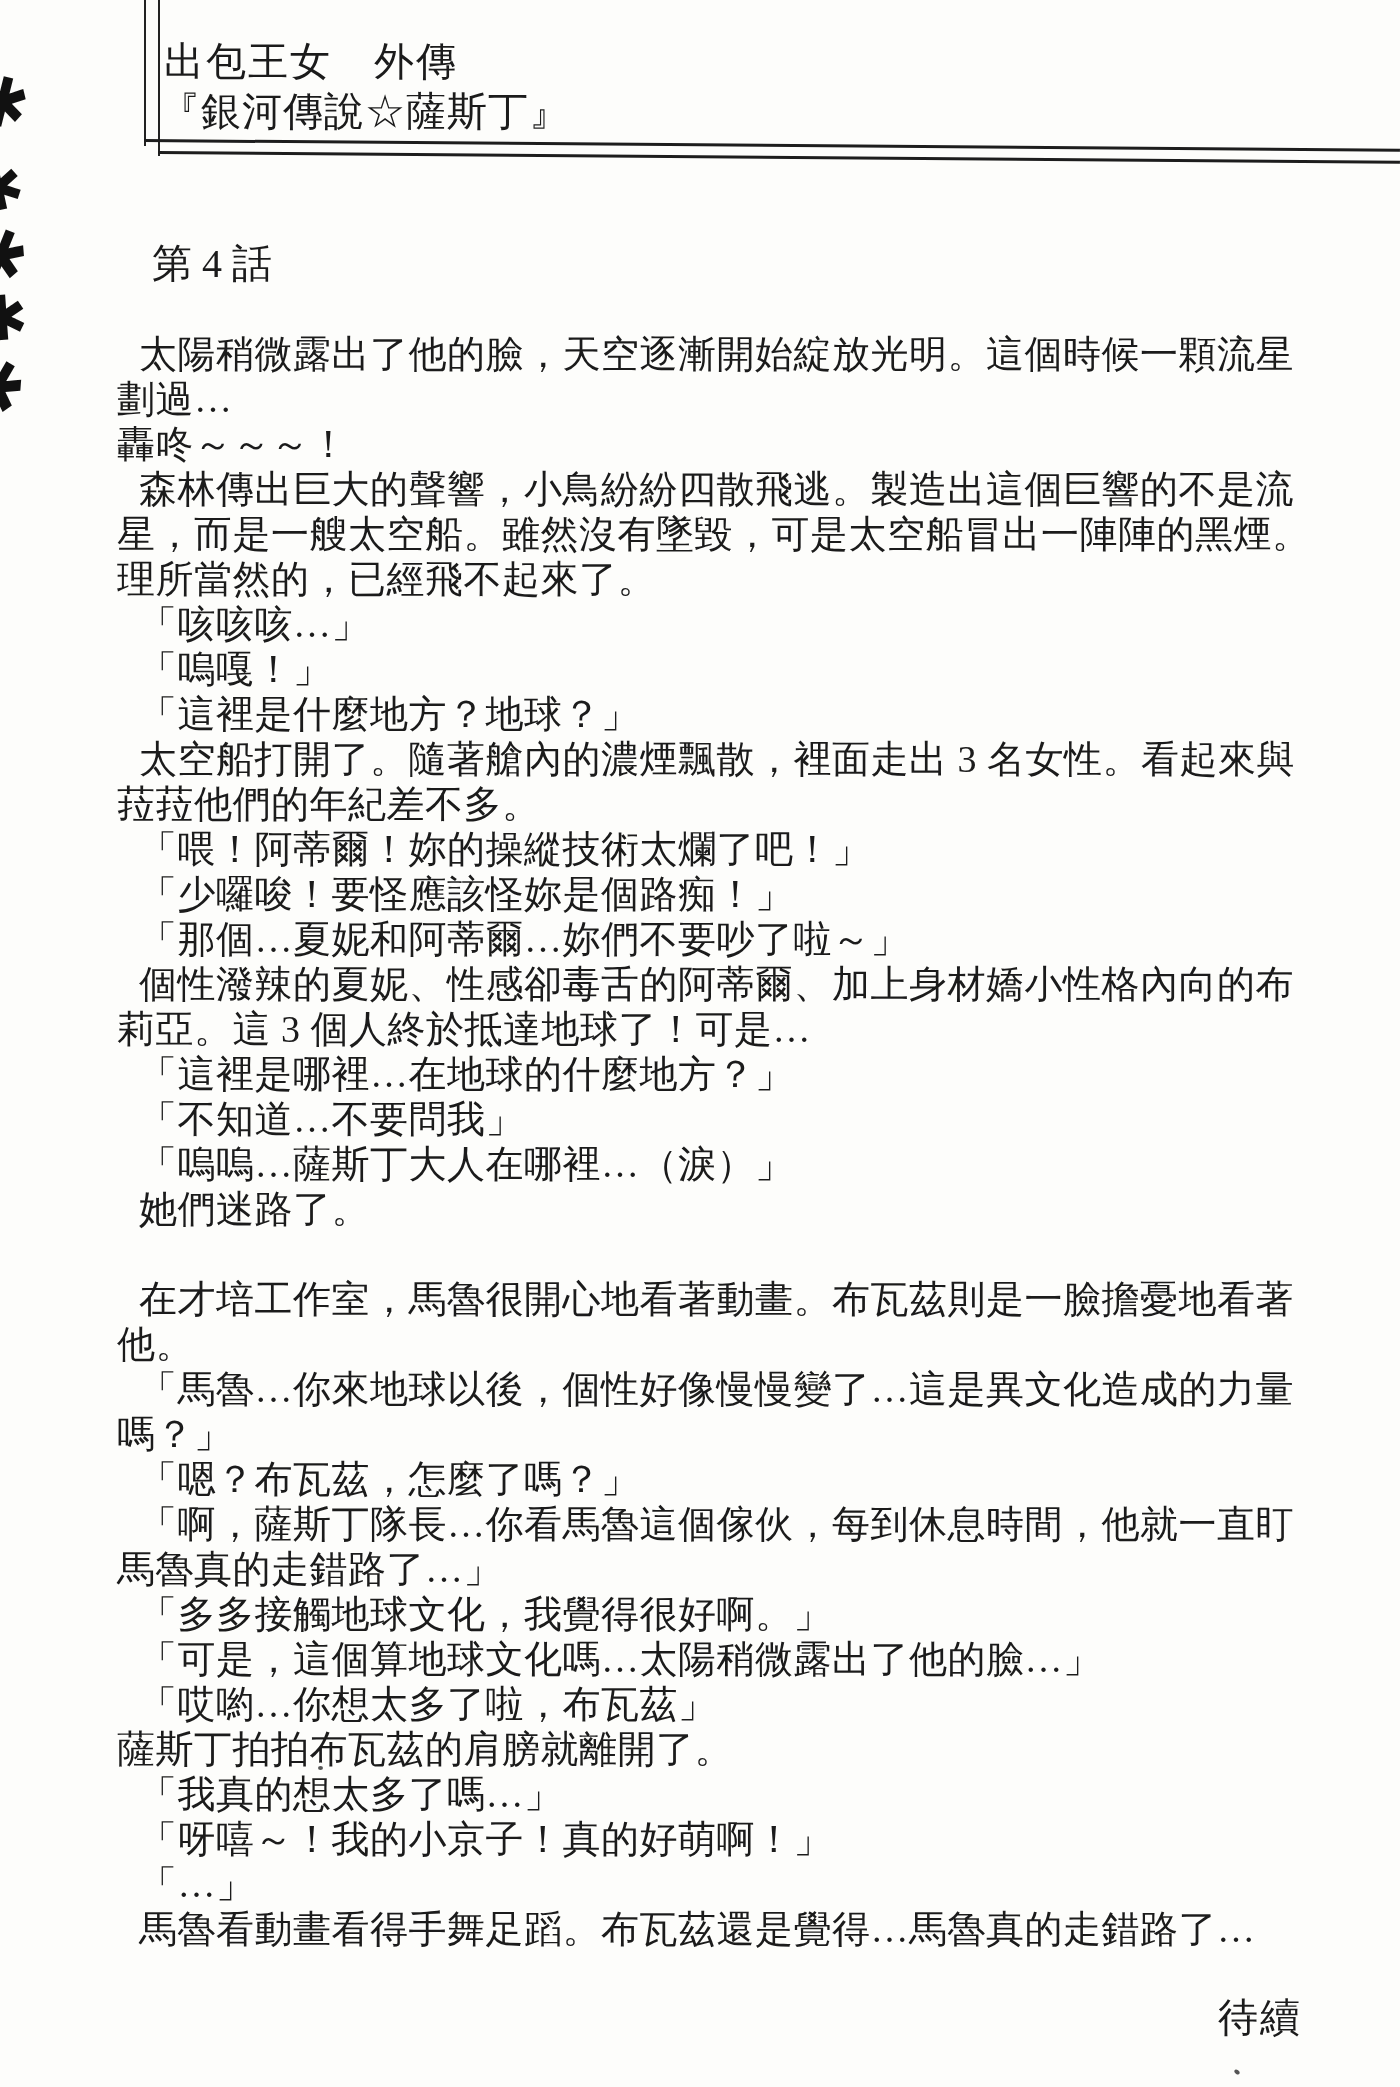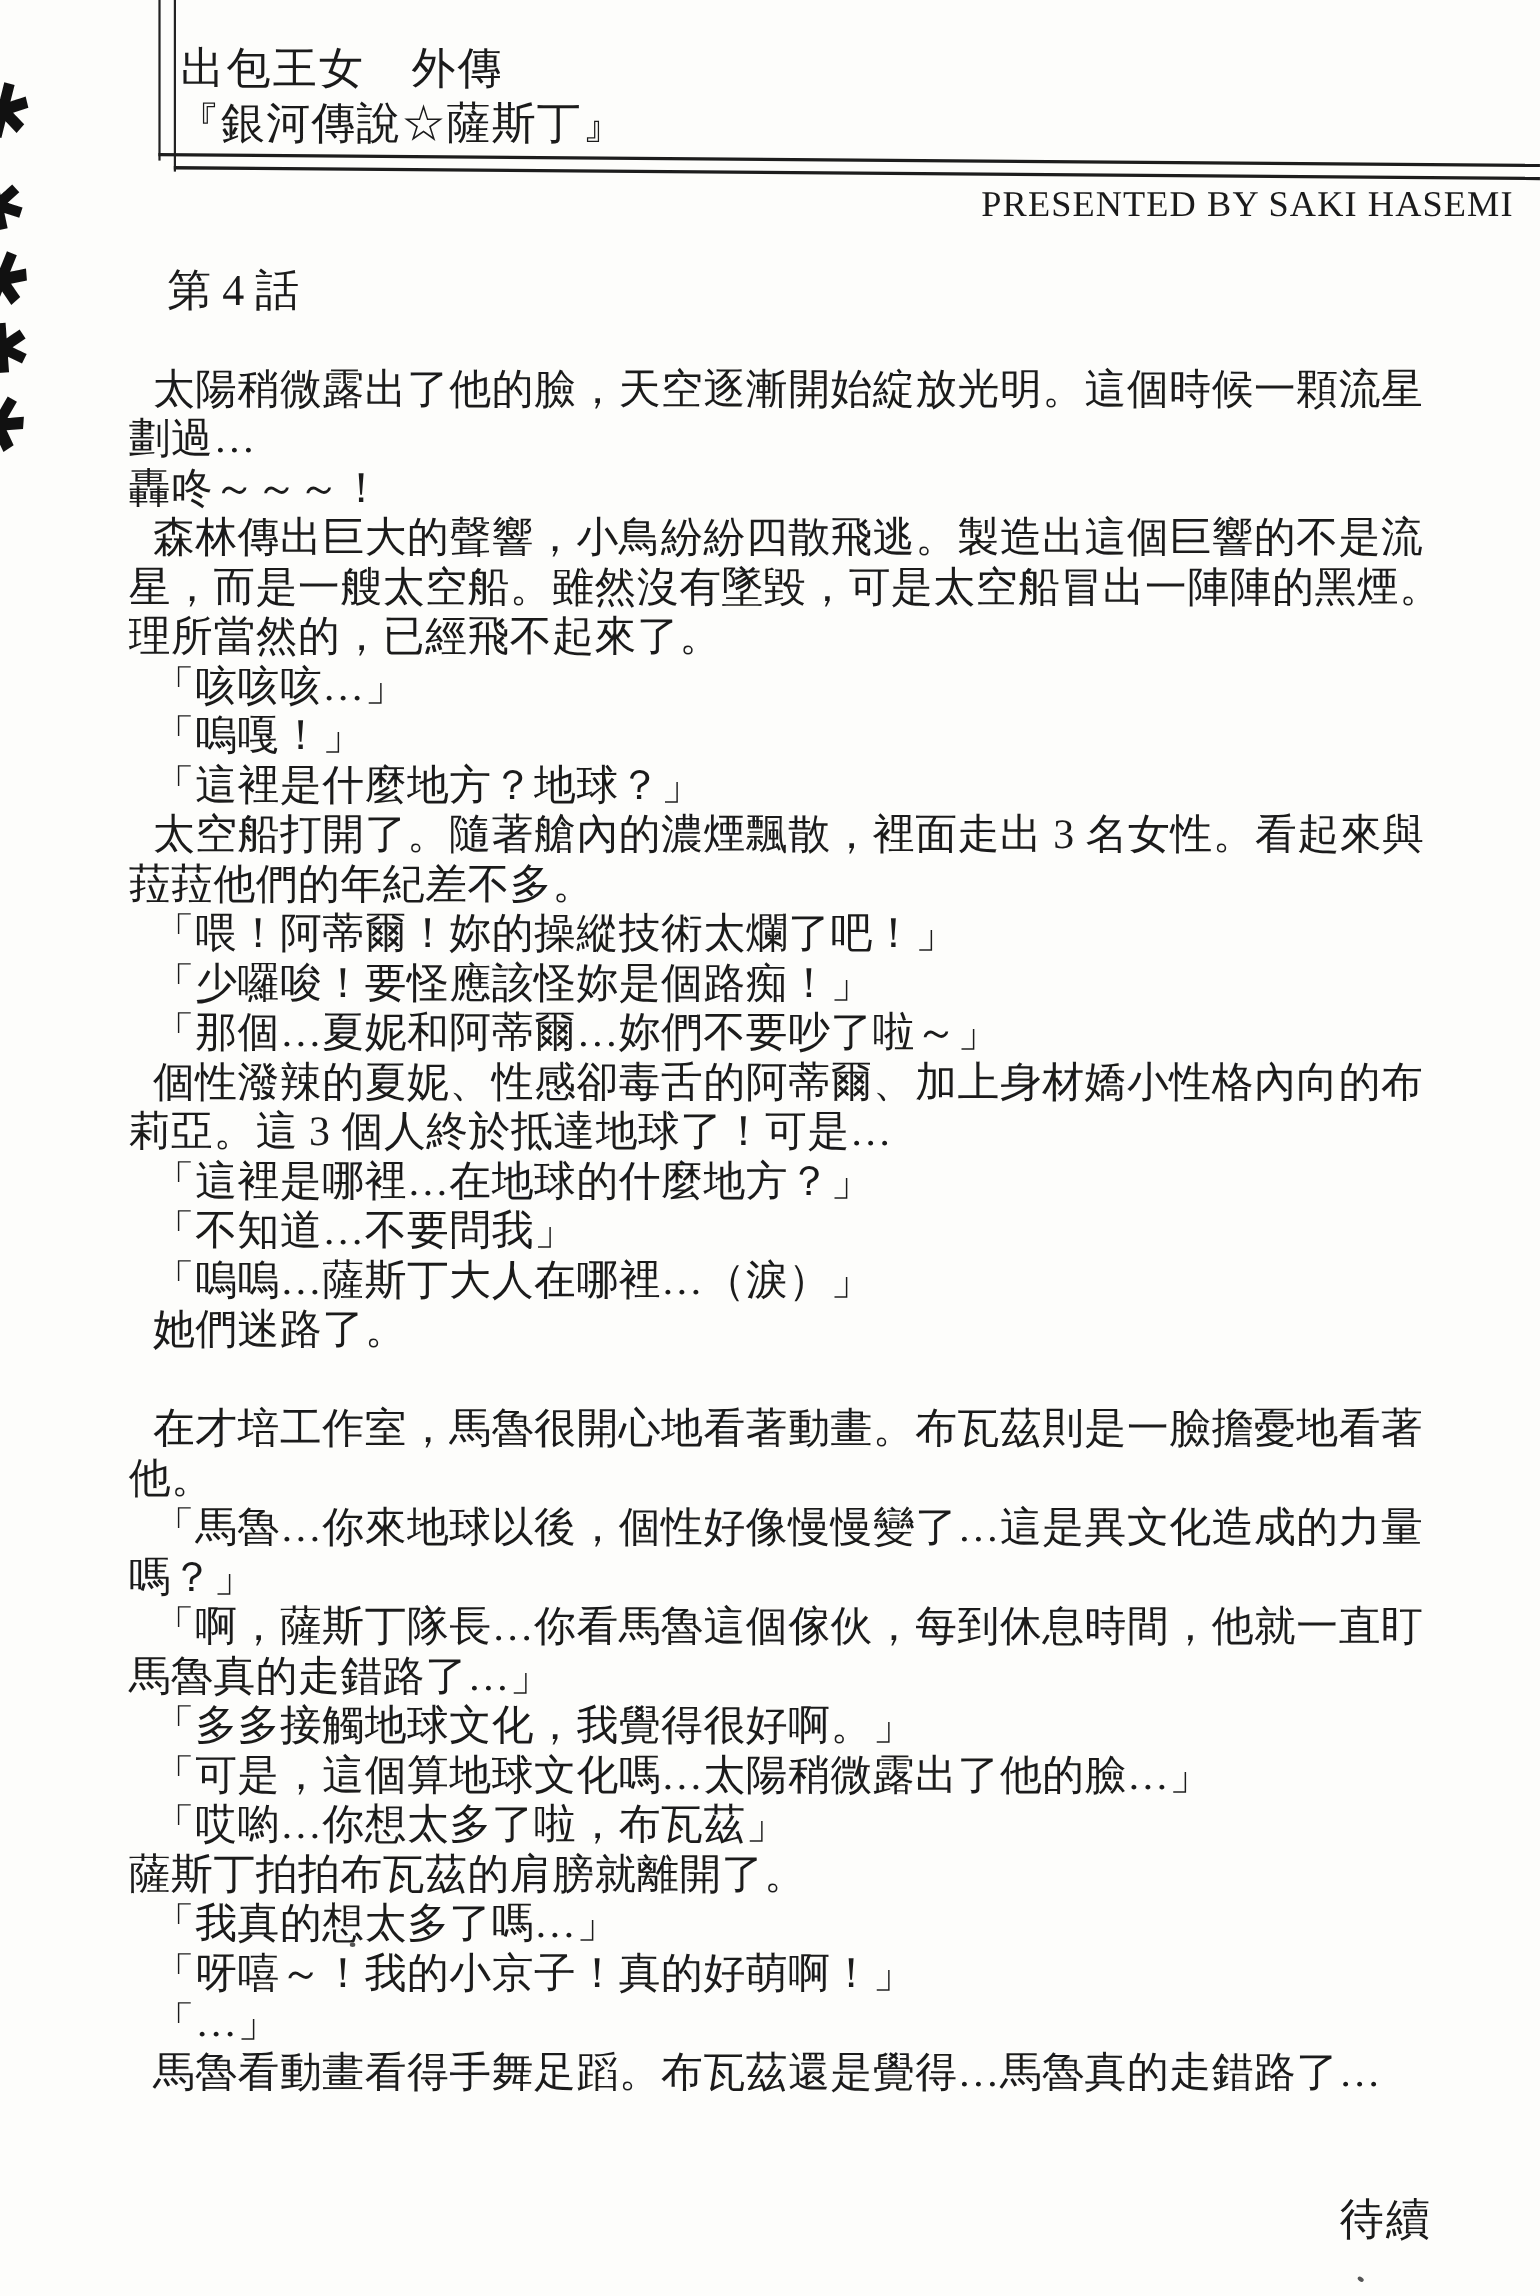--- a/index.html
+++ b/index.html
@@ -78,21 +78,20 @@
   <div class="hrule h2"></div>
 
   <span class="blot b1">✱</span>
   <span class="blot b2">✱</span>
   <span class="blot b3">✱</span>
   <span class="blot b4">✱</span>
   <span class="blot b5">✱</span>
 
   <div class="series-title">出包王女　外傳</div>
   <div class="story-title">『銀河傳說☆薩斯丁』</div>
-  <div class="credit">PRESENTED BY SAKI HASEMI</div>
 
   <div class="chapter">第 4 話</div>
 
   <div class="body-text" id="body-lines">
       <div class="line in">太陽稍微露出了他的臉，天空逐漸開始綻放光明。這個時候一顆流星</div>
       <div class="line">劃過…</div>
       <div class="line">轟咚～～～！</div>
       <div class="line in">森林傳出巨大的聲響，小鳥紛紛四散飛逃。製造出這個巨響的不是流</div>
       <div class="line">星，而是一艘太空船。雖然沒有墜毀，可是太空船冒出一陣陣的黑煙。</div>
       <div class="line">理所當然的，已經飛不起來了。</div>
@@ -108,20 +107,21 @@
       <div class="line">莉亞。這 3 個人終於抵達地球了！可是…</div>
       <div class="line in">「這裡是哪裡…在地球的什麼地方？」</div>
       <div class="line in">「不知道…不要問我」</div>
       <div class="line in">「嗚嗚…薩斯丁大人在哪裡…（淚）」</div>
       <div class="line in">她們迷路了。</div>
       <div class="line"></div>
       <div class="line in">在才培工作室，馬魯很開心地看著動畫。布瓦茲則是一臉擔憂地看著</div>
       <div class="line">他。</div>
       <div class="line in">「馬魯…你來地球以後，個性好像慢慢變了…這是異文化造成的力量</div>
       <div class="line">嗎？」</div>
+      <div class="line in">「嗯？布瓦茲，怎麼了嗎？」</div>
       <div class="line in">「啊，薩斯丁隊長…你看馬魯這個傢伙，每到休息時間，他就一直盯</div>
       <div class="line">馬魯真的走錯路了…」</div>
       <div class="line in">「多多接觸地球文化，我覺得很好啊。」</div>
       <div class="line in">「可是，這個算地球文化嗎…太陽稍微露出了他的臉…」</div>
       <div class="line in">「哎喲…你想太多了啦，布瓦茲」</div>
       <div class="line">薩斯丁拍拍布瓦茲的肩膀就離開了。</div>
       <div class="line in">「我真的想太多了嗎…」</div>
       <div class="line in">「呀嘻～！我的小京子！真的好萌啊！」</div>
       <div class="line in">「…」</div>
       <div class="line in">馬魯看動畫看得手舞足蹈。布瓦茲還是覺得…馬魯真的走錯路了…</div>

